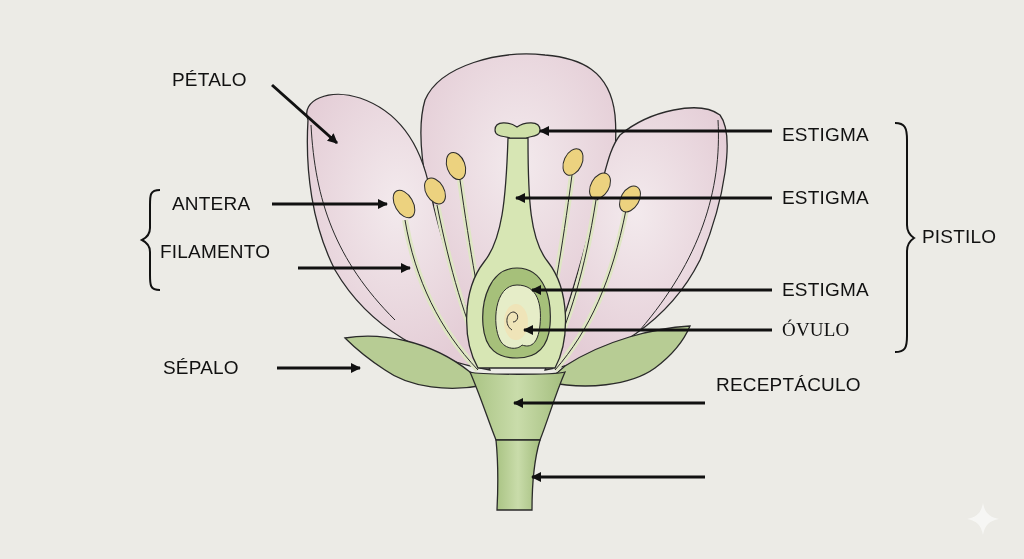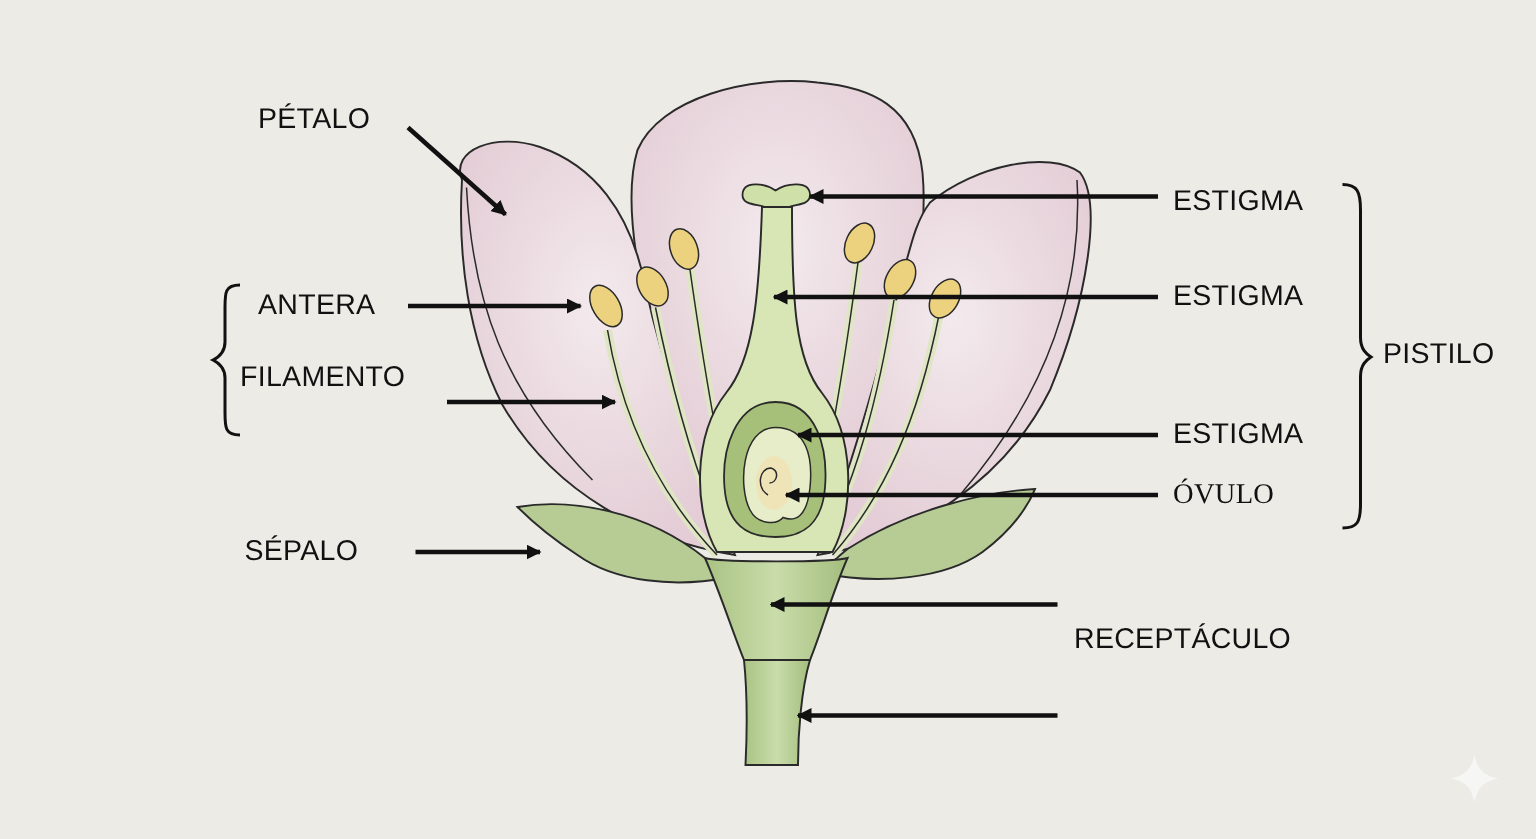--- a/index.html
+++ b/index.html
@@ -102,14 +102,14 @@
 
 <div class="lbl" style="left:172px;top:69px;">PÉTALO</div>
 <div class="lbl" style="left:172px;top:193px;text-align:right;">ANTERA</div>
 <div class="lbl" style="left:160px;top:241px;">FILAMENTO</div>
 <div class="lbl" style="left:163px;top:357px;">SÉPALO</div>
 <div class="lbl" style="left:782px;top:124px;">ESTIGMA</div>
 <div class="lbl" style="left:782px;top:187px;">ESTIGMA</div>
 <div class="lbl" style="left:922px;top:226px;">PISTILO</div>
 <div class="lbl" style="left:782px;top:279px;">ESTIGMA</div>
 <div class="lbl" style="left:782px;top:319px;font-family:Liberation Serif, serif;">ÓVULO</div>
-<div class="lbl" style="left:716px;top:416px;">RECEPTÁCULO</div>
+<div class="lbl" style="left:716px;top:374px;">RECEPTÁCULO</div>
 </div>
 
 </body></html>

